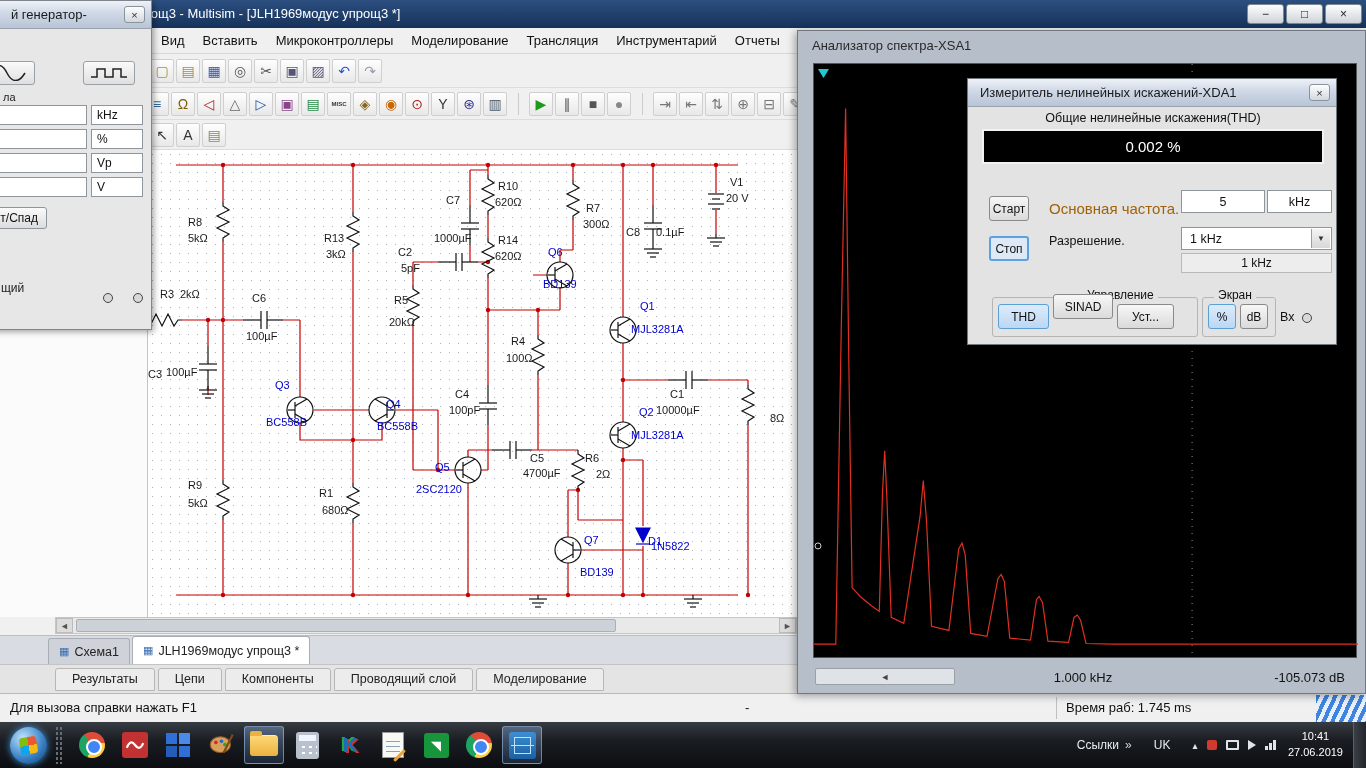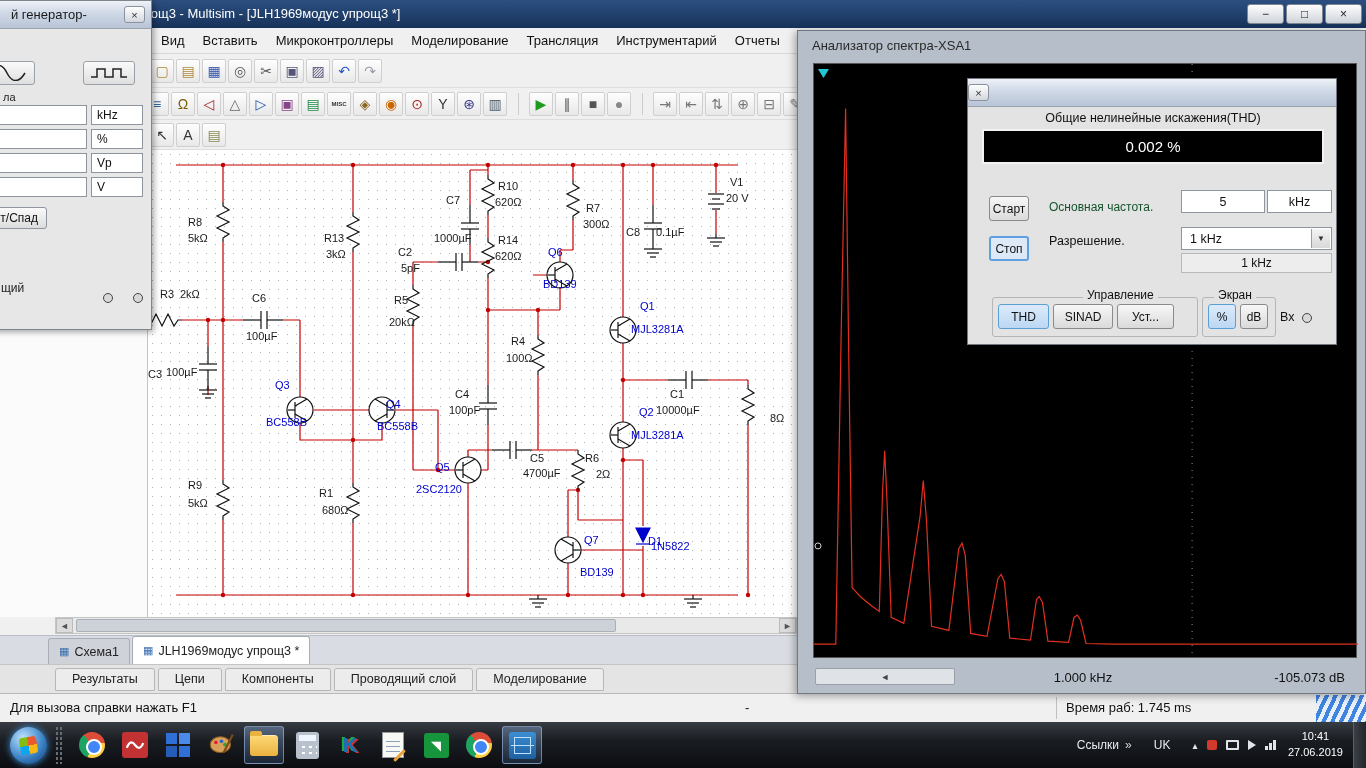--- a/index.html
+++ b/index.html
@@ -99,38 +99,38 @@
     border:1px solid #70777f;box-shadow:2px 3px 9px rgba(0,0,0,.4);}
   #da-title{padding-left:12px;white-space:nowrap;overflow:hidden;flex:1;font-size:13px;}
   #da-thdlabel{position:absolute;left:0;top:32px;width:370px;text-align:center;font-size:12.5px;color:#111;}
   #da-readout{position:absolute;left:14px;top:50px;width:342px;height:35px;background:#000;border:2px solid #f2f2f2;
     color:#fff;font-size:15px;display:flex;align-items:center;justify-content:center;}
   .da-btn{position:absolute;height:25px;background:linear-gradient(#f7f7f7,#dadada);border:1px solid #8a8a8a;
     border-radius:3px;font-size:12px;display:flex;align-items:center;justify-content:center;color:#111;}
   #da-start{left:21px;top:117px;width:40px;}
   #da-stop{left:21px;top:157px;width:40px;border:2px solid #5ea0e0;background:#dde9f6;}
   .da-active{background:linear-gradient(#dcebfb,#bcd7f3)!important;border:1px solid #5c9fd4!important;}
-  #da-freqlabel{position:absolute;left:81px;top:121px;font-size:12px;color:#14532d;}
+  #da-freqlabel{position:absolute;left:81px;top:121px;font-size:15px;color:#a16207;}
   #da-freqval{position:absolute;left:213px;top:111px;width:84px;height:23px;background:#fff;border:1px solid #8f959d;
     font-size:12.5px;display:flex;align-items:center;justify-content:center;color:#111;}
   #da-frequnit{position:absolute;left:299px;top:111px;width:65px;height:23px;background:#fff;border:1px solid #8f959d;
     font-size:12.5px;display:flex;align-items:center;justify-content:center;color:#111;}
   #da-reslabel{position:absolute;left:81px;top:155px;font-size:12.5px;color:#111;}
   #da-combo{position:absolute;left:213px;top:148px;width:151px;height:23px;background:#fff;border:1px solid #8f959d;
     font-size:12.5px;display:flex;align-items:center;padding-left:8px;color:#111;}
   #da-combo .dd{position:absolute;right:1px;top:1px;width:19px;height:19px;background:linear-gradient(#f4f4f4,#d8d8d8);
     border-left:1px solid #9aa0a8;display:flex;align-items:center;justify-content:center;font-size:8px;color:#333;}
   #da-resinfo{position:absolute;left:213px;top:174px;width:151px;height:20px;background:#ededed;border:1px solid #b9b9b9;
     font-size:12px;display:flex;align-items:center;justify-content:center;color:#111;}
   .da-group{position:absolute;top:218px;height:40px;border:1px solid #b5b5b5;border-radius:3px;}
   #da-g1{left:24px;width:206px;} #da-g2{left:234px;width:74px;}
   #da-ctrllabel{position:absolute;left:115px;top:209px;font-size:12px;background:#e3e3e3;padding:0 4px;color:#111;}
   #da-displabel{position:absolute;left:246px;top:209px;font-size:12px;background:#e3e3e3;padding:0 4px;color:#111;}
   #da-thdbtn{left:30px;top:225px;width:51px;}
-  #da-sinad{left:85px;top:225px;width:60px;}
+  #da-sinad{left:85px;top:215px;width:60px;}
   #da-set{left:149px;top:225px;width:57px;}
   #da-pct{left:240px;top:225px;width:28px;}
   #da-db{left:272px;top:225px;width:28px;}
   #da-inlabel{position:absolute;left:312px;top:231px;font-size:12.5px;color:#111;}
   #da-interm{left:334px;top:234px;}
 
   
   #taskbar{position:absolute;left:0;top:722px;width:1366px;height:46px;
     background:linear-gradient(#373c43,#1a1d22 40%,#0b0d11);display:flex;align-items:center;}
   #orb{width:37px;height:37px;margin-left:10px;border-radius:50%;
@@ -598,20 +598,21 @@
     <div id="sp-slider">
       <span>◄</span>
     </div>
     <span id="sp-freq">1.000 kHz</span>
     <span id="sp-level">-105.073  dB</span>
   </div>
 </div>
 
 <div id="distortion">
   <div class="wtitle">
+    <span id="da-title">Измеритель нелинейных искажений-XDA1</span>
     <span class="wclose">×</span>
   </div>
   <div id="da-thdlabel">Общие нелинейные искажения(THD)</div>
   <div id="da-readout">0.002 %</div>
   <div id="da-start" class="da-btn">Старт</div>
   <div id="da-stop" class="da-btn">Стоп</div>
   <span id="da-freqlabel">Основная частота.</span>
   <div id="da-freqval">5</div>
   <div id="da-frequnit">kHz</div>
   <span id="da-reslabel">Разрешение.</span>

